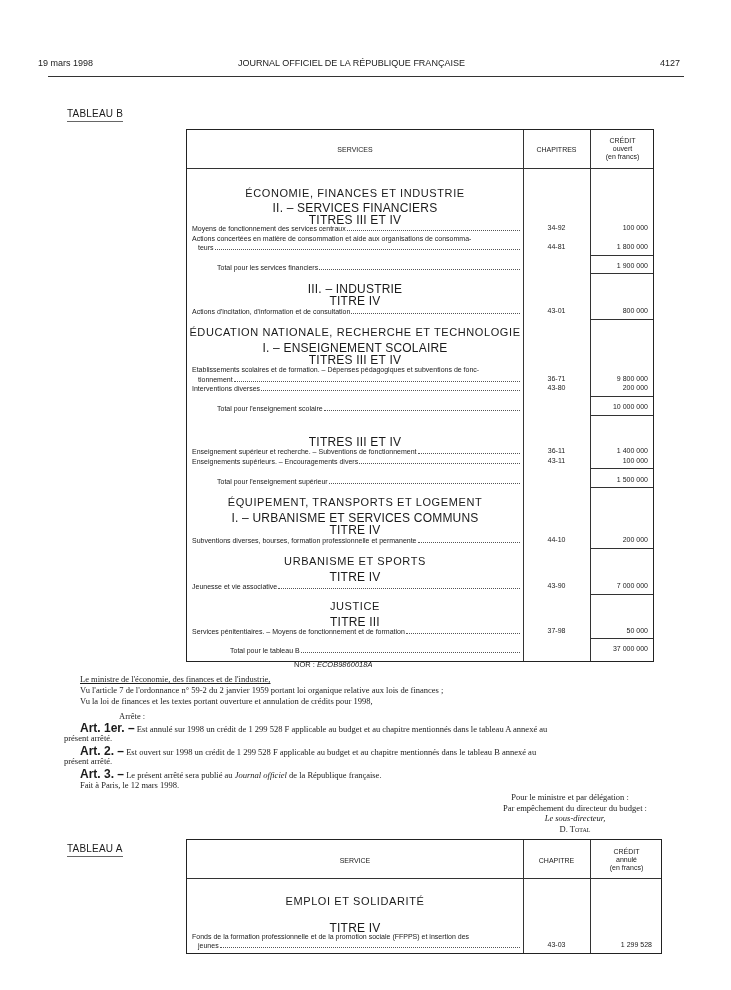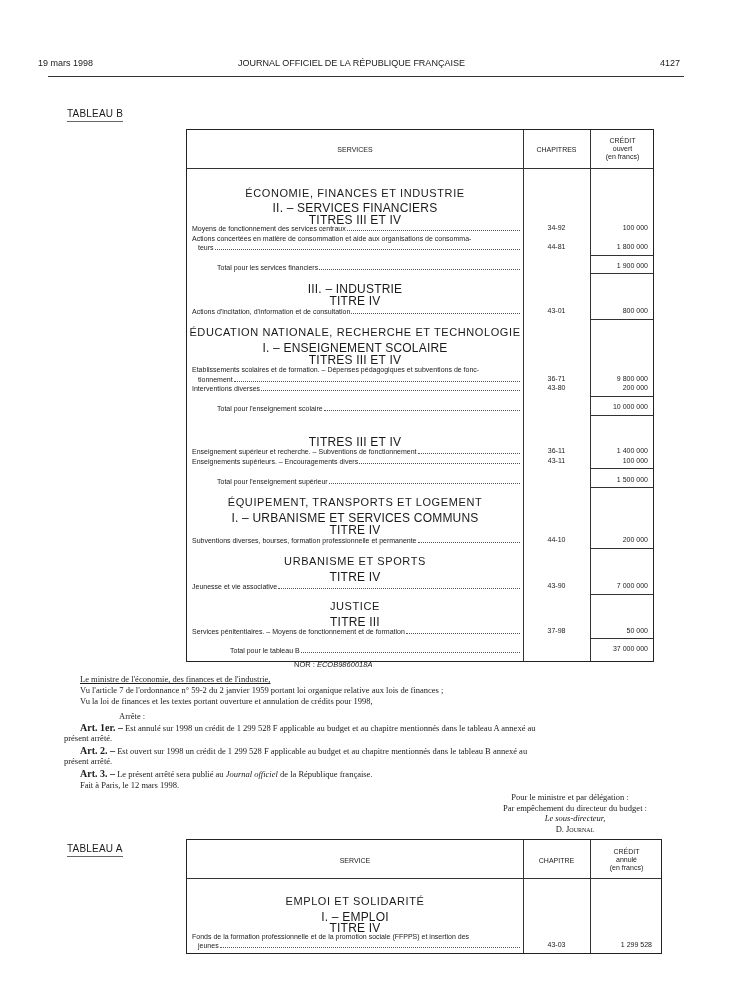--- a/index.html
+++ b/index.html
@@ -15,21 +15,21 @@
   .sec { position: absolute; left: 0; width: 336px; text-align: center; }
   .ministry { font-size: 11px; letter-spacing: 0.6px; }
   .sub { font-size: 12px; letter-spacing: 0.2px; }
   .line { position: absolute; left: 5px; width: 328px; font-size: 7px; line-height: 9px; font-family: "Liberation Sans Narrow", "Liberation Sans", sans-serif; }
   .dots { display: flex; white-space: nowrap; overflow: hidden; }
   .dots .t { flex: none; }
   .dots .f { flex: 1; border-bottom: 1px dotted #555; margin: 0 0 2px 1px; }
   .chap { position: absolute; font-size: 7px; width: 67px; text-align: center; }
   .amt { position: absolute; font-size: 7px; text-align: right; width: 58px; }
   .body-text { position: absolute; font-family: "Liberation Serif", serif; font-size: 8.5px; line-height: 10.5px; }
-  .art { font-family: Liberation Serif, serif; font-weight: bold; font-size: 10px; }
+  .art { font-family: Liberation Sans, sans-serif; font-weight: bold; font-size: 12px; }
   .it { font-style: italic; }
   .sc { font-variant: small-caps; }
 </style>
 </head>
 <body>
 
 <div class="abs hdr" style="left:38px;">19 mars 1998</div>
 <div class="abs hdr" style="left:238px;">JOURNAL OFFICIEL DE LA RÉPUBLIQUE FRANÇAISE</div>
 <div class="abs hdr" style="left:660px;">4127</div>
 <div class="rule"></div>
@@ -193,40 +193,39 @@
   <span>Le présent arrêté sera publié au</span>
   <span class="it">Journal officiel</span>
   <span>de la République française.</span>
 </div>
 <div class="body-text" style="left:80px;top:780px;">Fait à Paris, le 12 mars 1998.</div>
 
 <div class="body-text" style="left:420px;width:260px;top:792px;text-align:center;">
   <div style="padding-left:40px;">Pour le ministre et par délégation :</div>
   <div style="padding-left:50px;">Par empêchement du directeur du budget :</div>
   <div class="it" style="padding-left:50px;">Le sous-directeur,</div>
-  <div class="sc" style="padding-left:50px;">D. Journal</div>
+  <div class="sc" style="padding-left:50px;">D. Total</div>
 </div>
 
 <div class="abs tlabel" style="left:67px;top:843px;">TABLEAU A</div>
 
 <div class="tbl" style="left:186px;top:839px;width:476px;height:115px;">
   <div class="vline" style="left:336px;"></div>
   <div class="vline" style="left:403px;"></div>
   <div class="hline" style="left:0;right:0;top:38px;"></div>
 
   <div class="th" style="left:0;width:336px;top:17px;">SERVICE</div>
   <div class="th" style="left:336px;width:67px;top:17px;">CHAPITRE</div>
   <div class="th" style="left:403px;width:73px;top:8px;">
     <div>CRÉDIT</div>
     <div>annulé</div>
     <div>(en francs)</div>
   </div>
 
   <div class="sec ministry" style="top:55px;">EMPLOI ET SOLIDARITÉ</div>
-  <div class="sec sub" style="top:70px;">I. – EMPLOI</div>
   <div class="sec sub" style="top:81px;">TITRE IV</div>
   <div class="line" style="top:92px;">Fonds de la formation professionnelle et de la promotion sociale (FFPPS) et insertion des</div>
   <div class="line dots" style="top:101px;padding-left:6px;">
       <span class="t">jeunes</span>
       <span class="f"></span>
     </div>
   <div class="chap" style="left:336px;top:101px;">43-03</div>
   <div class="amt" style="left:403px;top:101px;width:62px;">1 299 528</div>
 </div>
 

